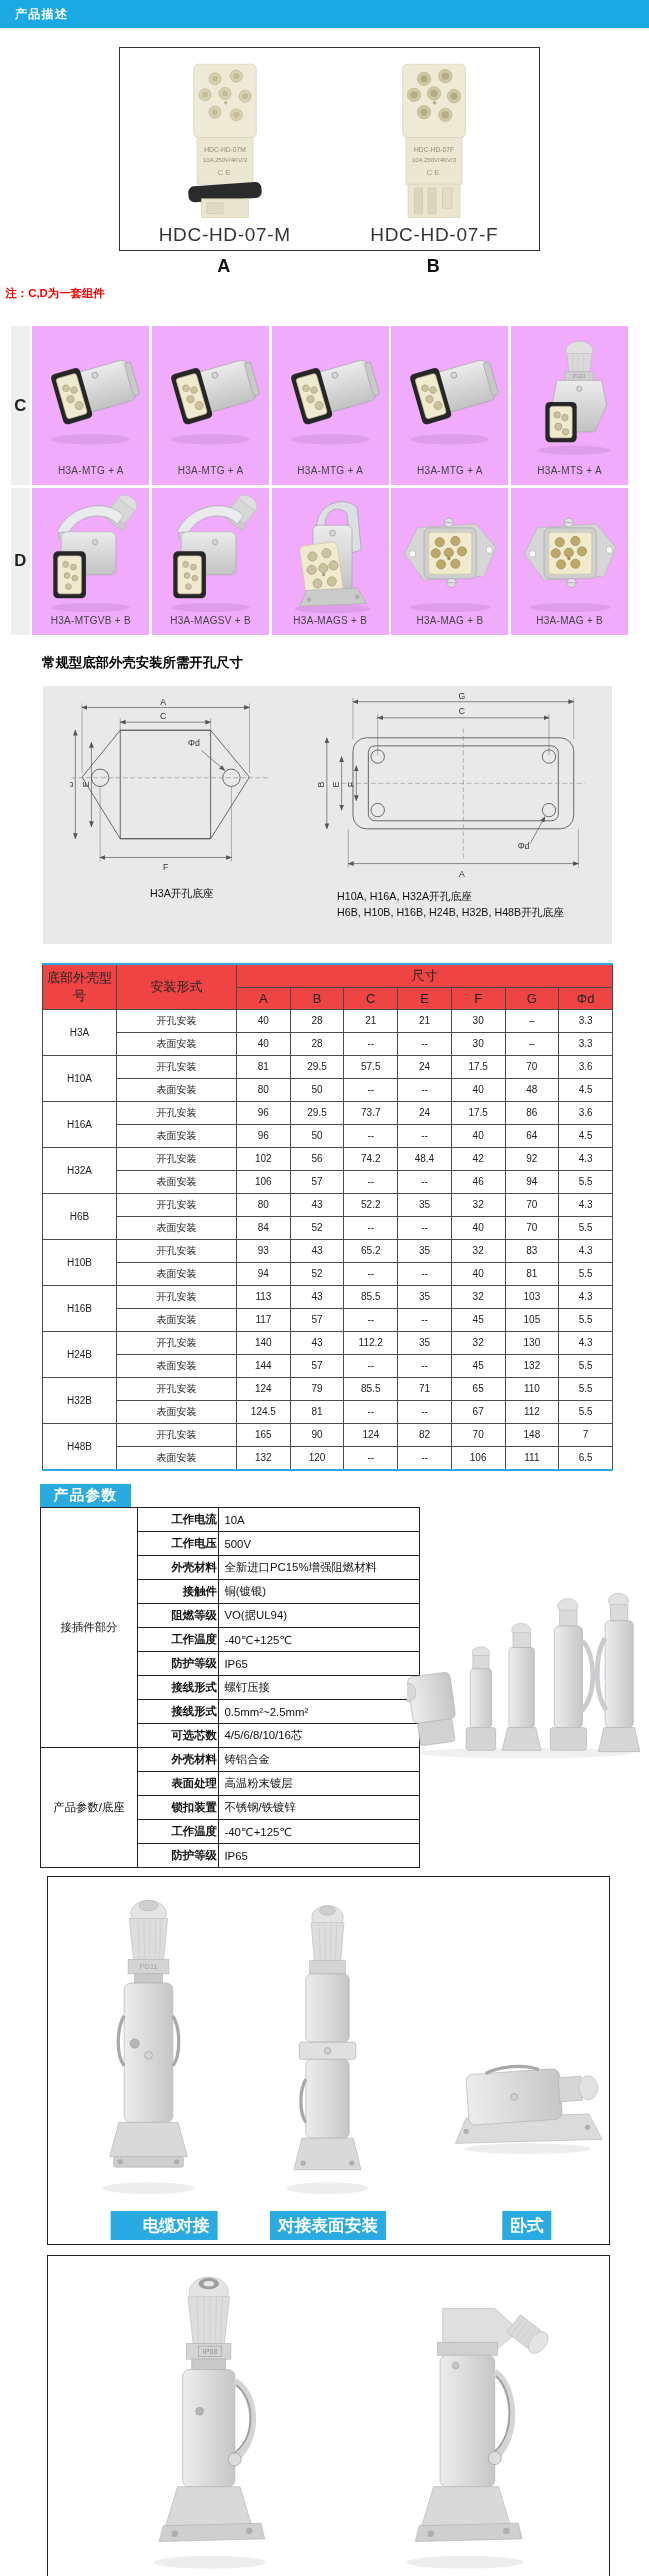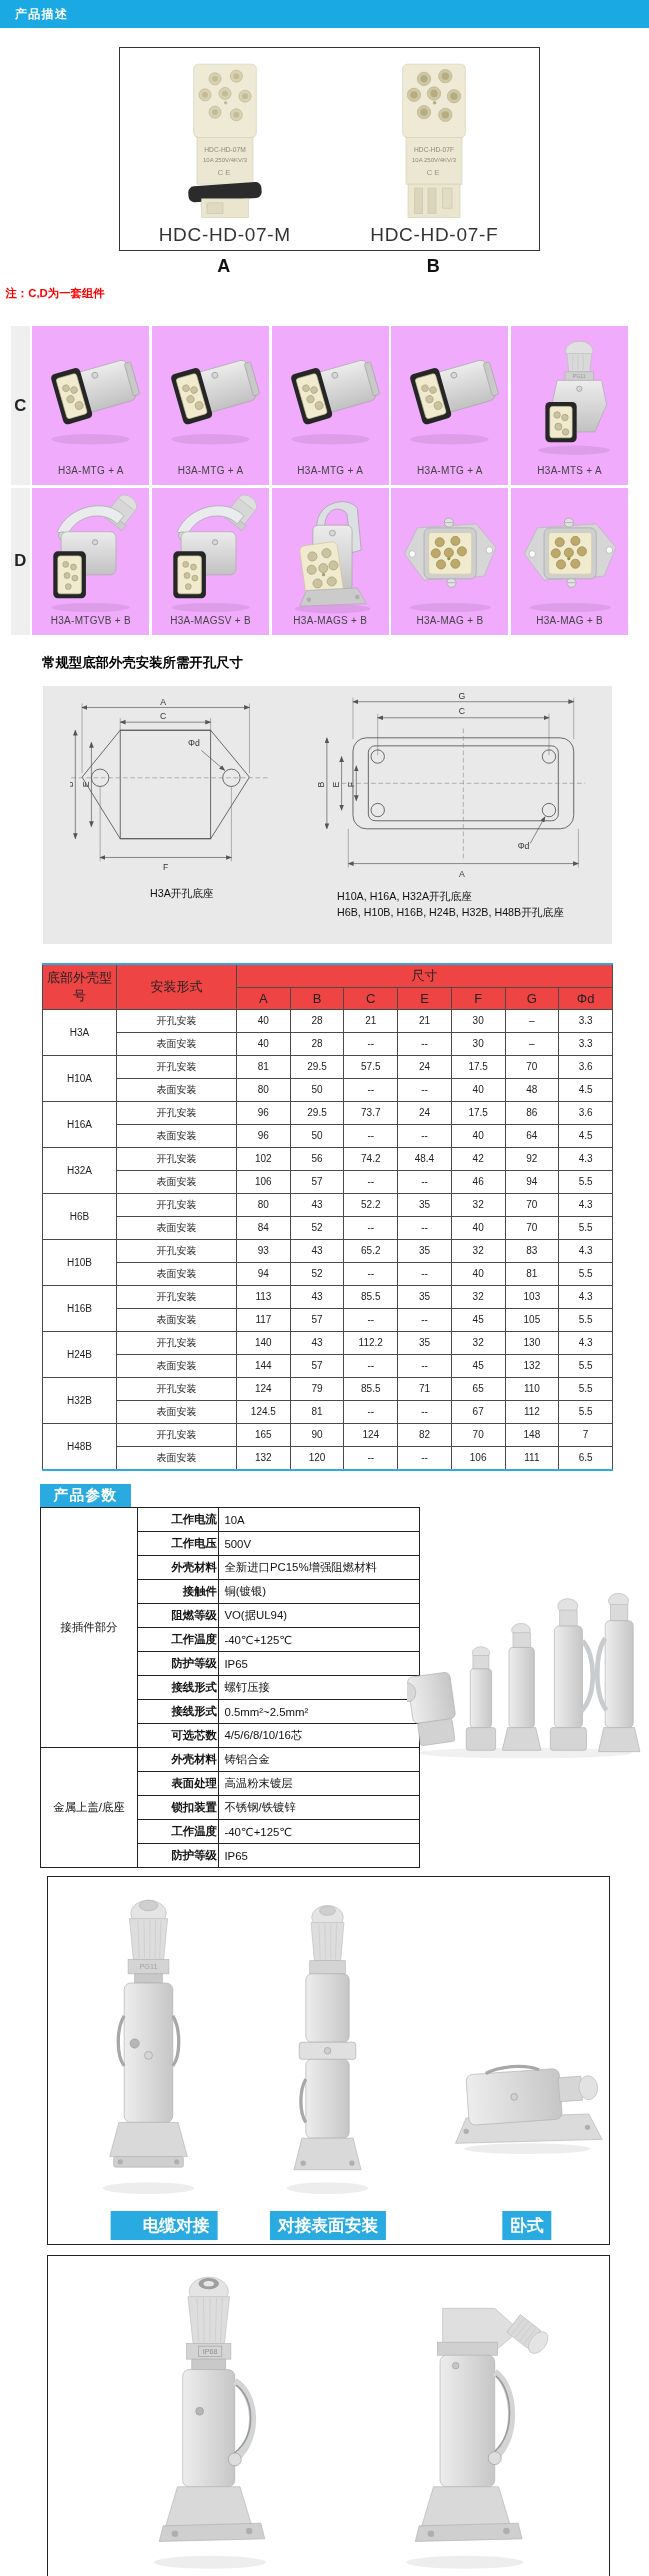--- a/index.html
+++ b/index.html
@@ -749,21 +749,21 @@
         </tr>
         <tr>
           <td class="plabel">接线形式</td>
           <td class="pvalue">0.5mm²~2.5mm²</td>
         </tr>
         <tr>
           <td class="plabel">可选芯数</td>
           <td class="pvalue">4/5/6/8/10/16芯</td>
         </tr>
         <tr>
-          <td class="group" rowspan="5">金属上盖/底座</td>
+          <td class="group" rowspan="5">产品参数/底座</td>
           <td class="plabel">外壳材料</td>
           <td class="pvalue">铸铝合金</td>
         </tr>
         <tr>
           <td class="plabel">表面处理</td>
           <td class="pvalue">高温粉末镀层</td>
         </tr>
         <tr>
           <td class="plabel">锁扣装置</td>
           <td class="pvalue">不锈钢/铁镀锌</td>

